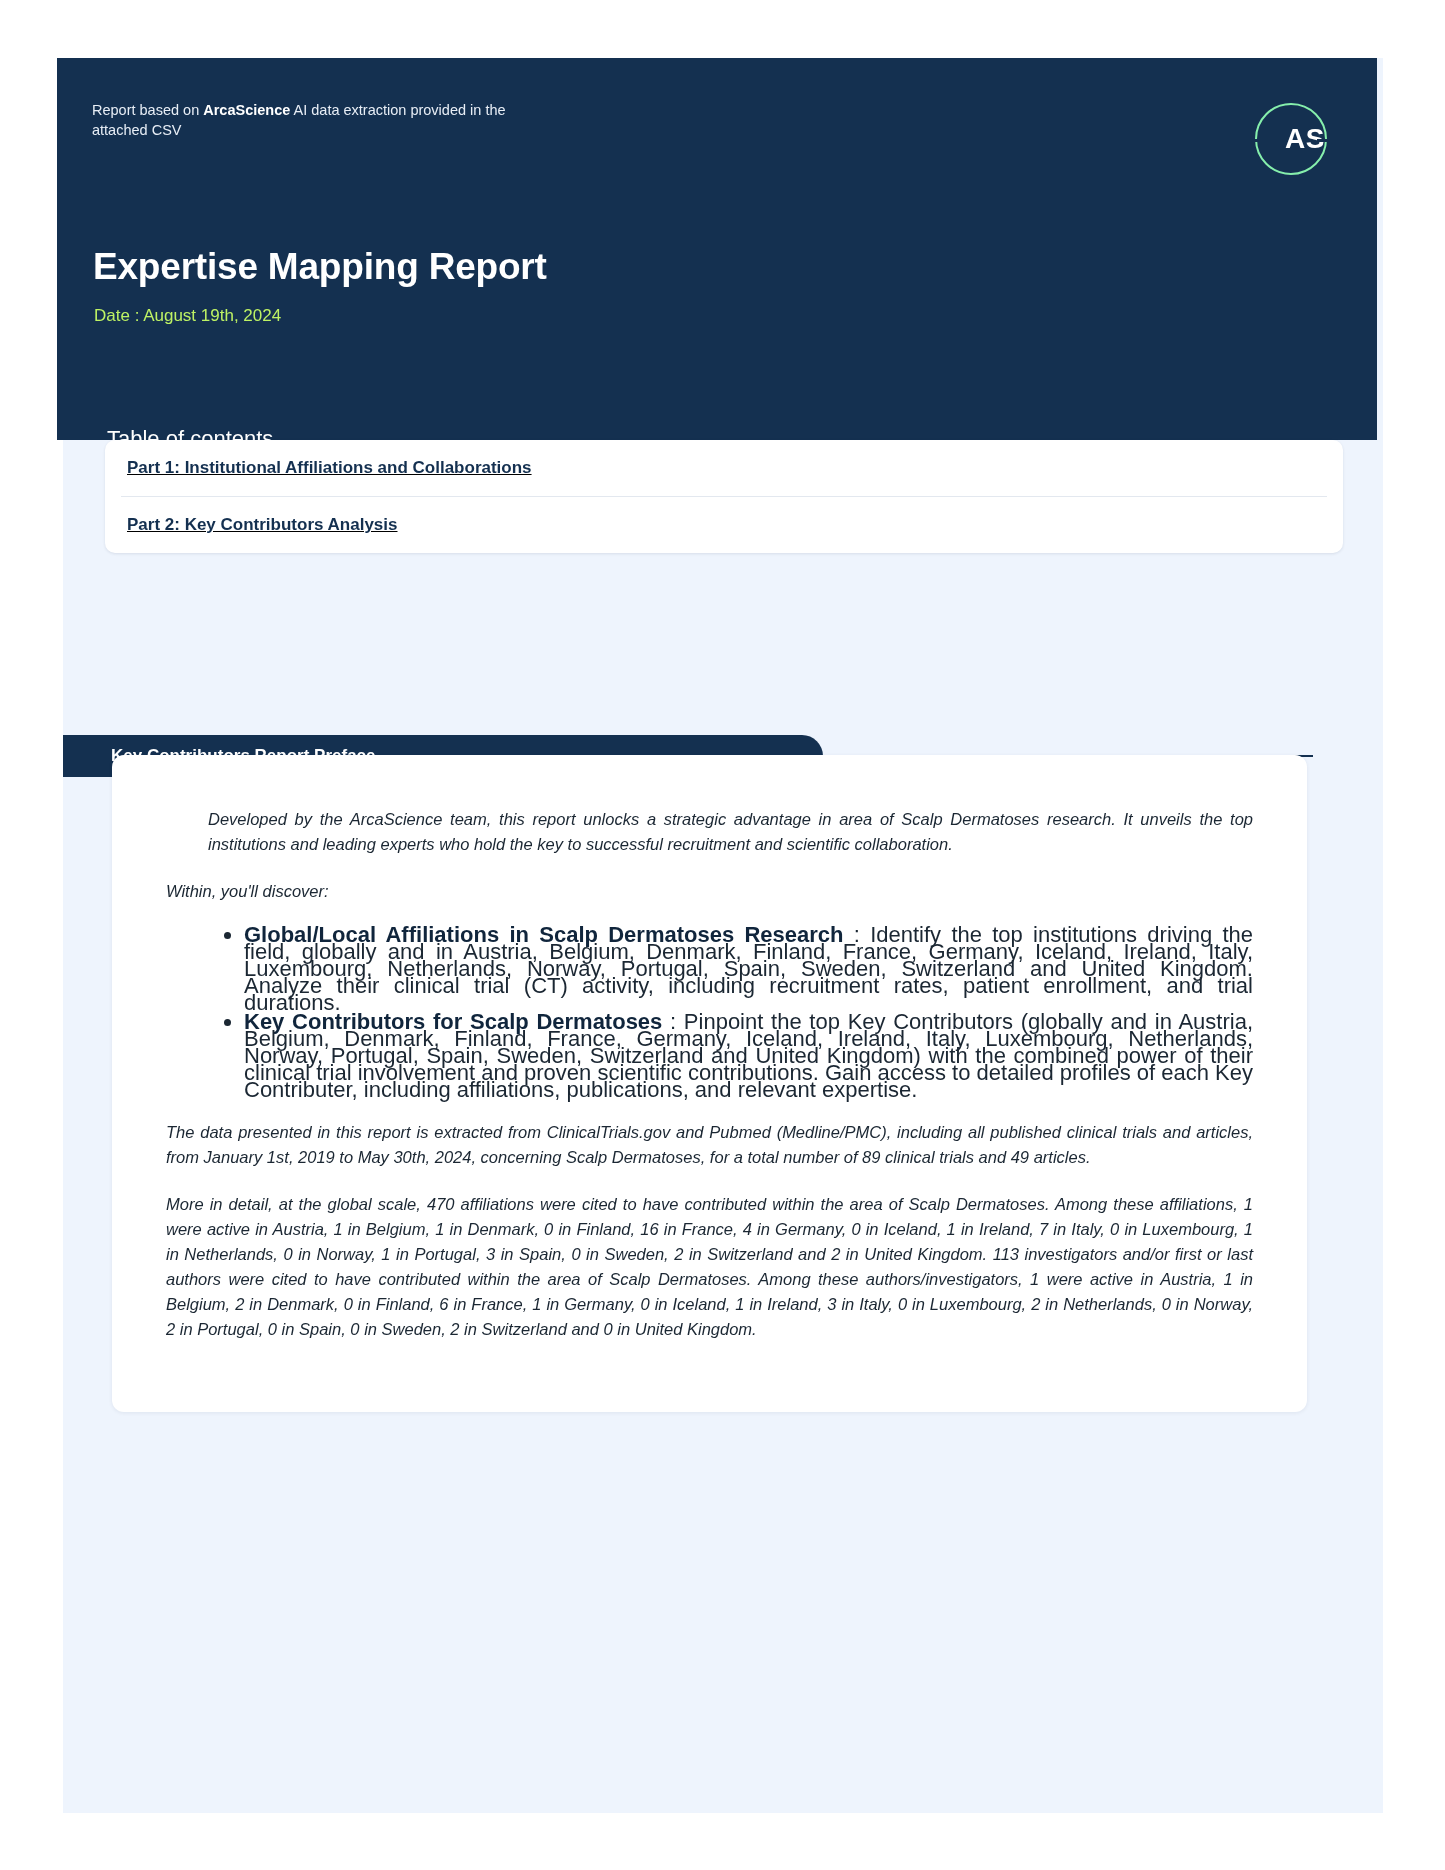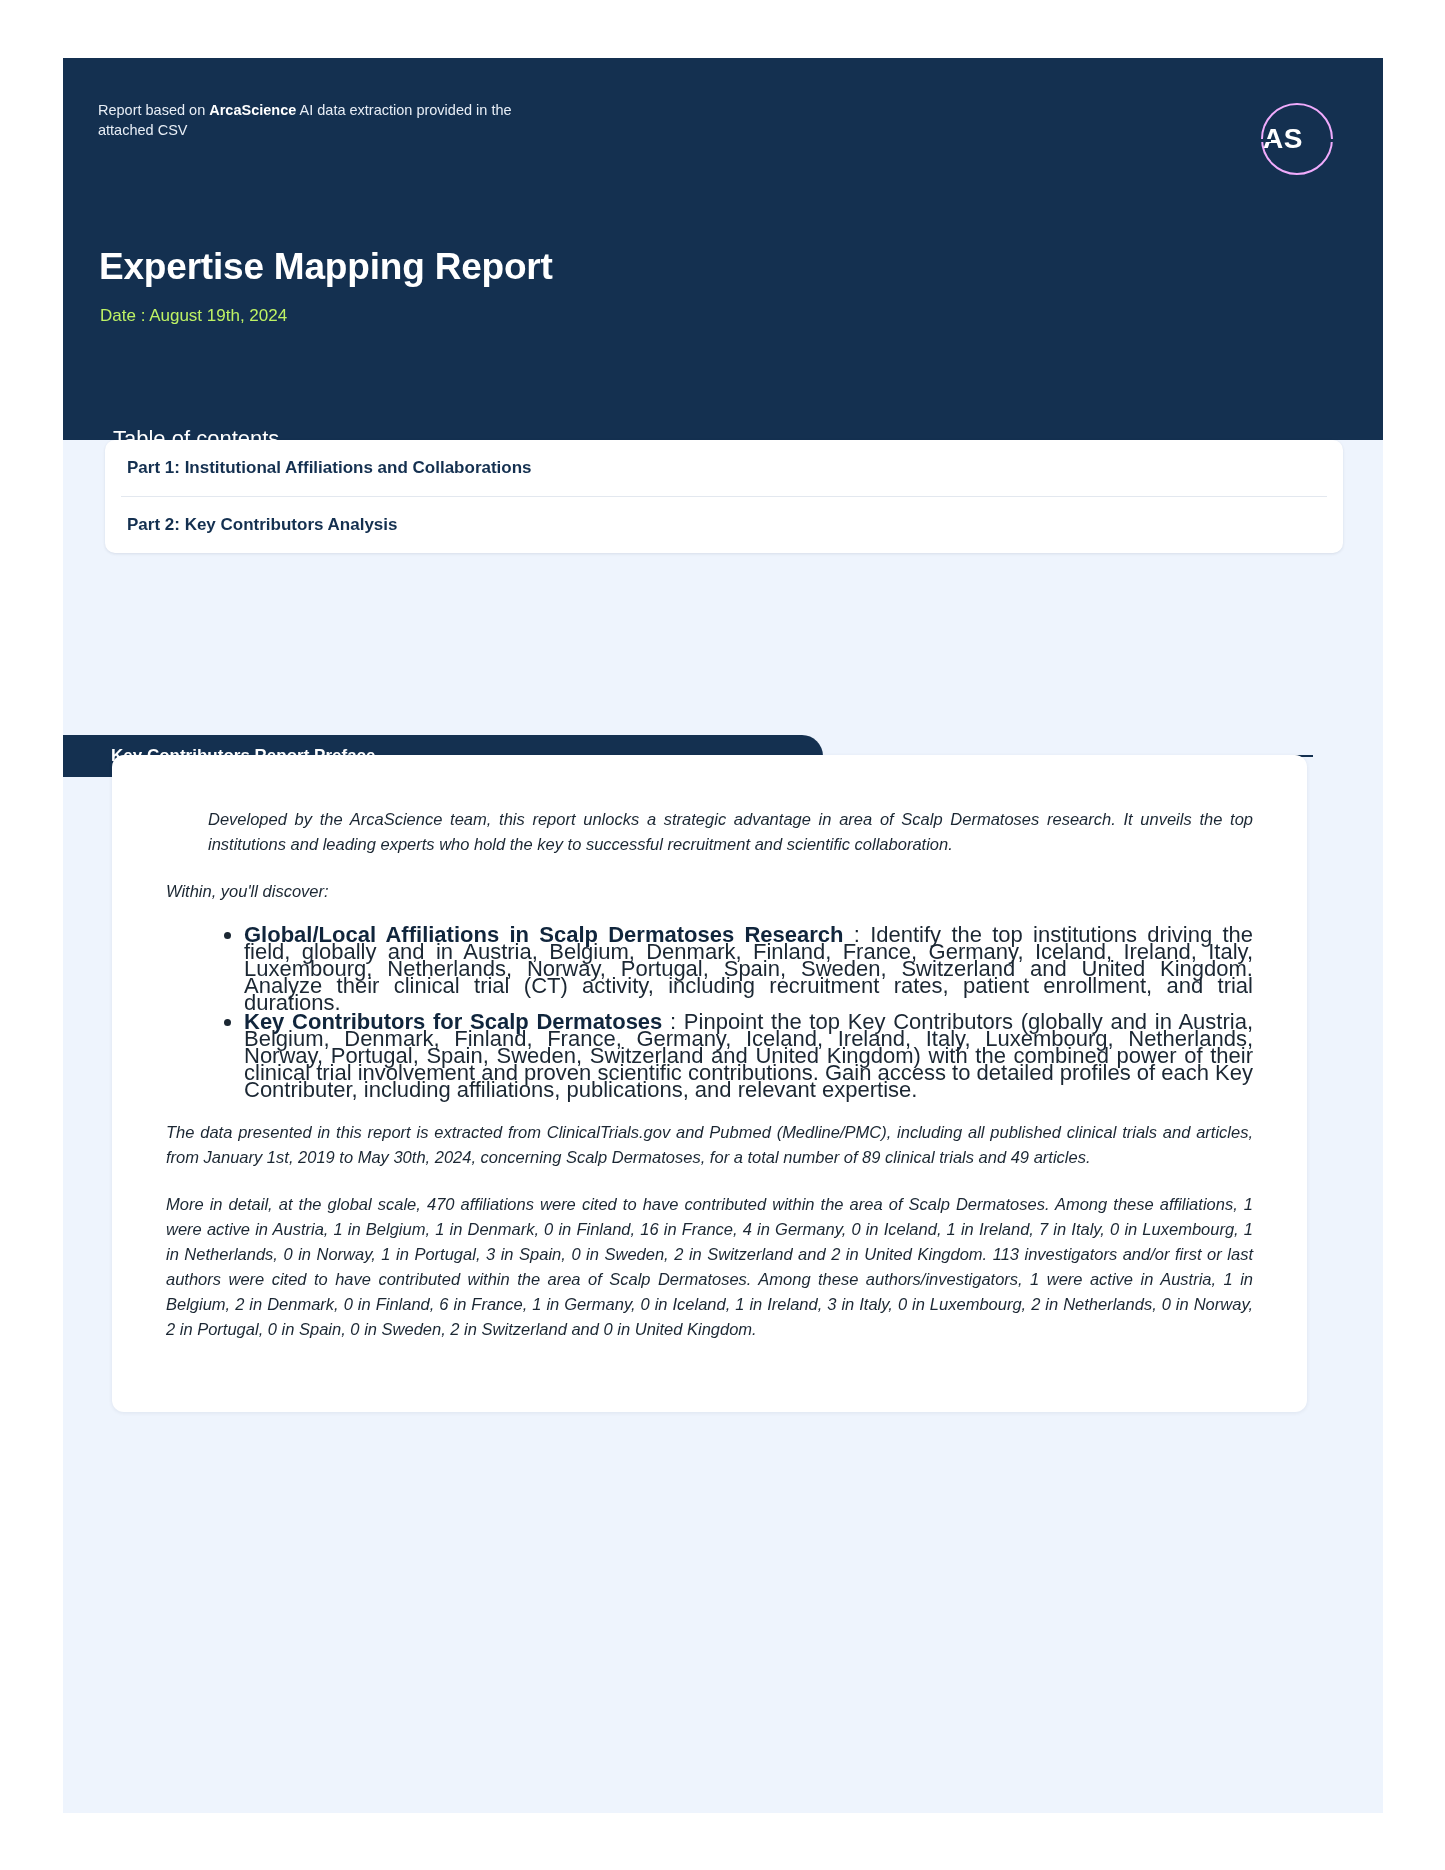--- a/index.html
+++ b/index.html
@@ -19,21 +19,21 @@
     left: 63px;
     top: 58px;
     width: 1320px;
     height: 1755px;
     background: #eef4fd;
   }
 
   
   .header {
     position: absolute;
-    left: 63px;
+    left: 57px;
     top: 58px;
     width: 1320px;
     height: 382px;
     background: #143050;
     color: #ffffff;
   }
 
   .header-note {
     position: absolute;
     left: 35px;
@@ -44,29 +44,29 @@
     color: #e8eef6;
   }
   .header-note b { font-weight: bold; color: #ffffff; }
 
   .logo {
     position: absolute;
     right: 50px;
     top: 45px;
     width: 72px;
     height: 72px;
-    border: 2px solid #f0abfc;
+    border: 2px solid #86efac;
     border-radius: 50%;
     color: #ffffff;
     font-size: 28px;
     font-weight: bold;
     letter-spacing: 0.5px;
     display: flex;
     align-items: center;
-    justify-content: flex-start;
+    justify-content: flex-end;
   }
   .logo::before,
   .logo::after {
     content: "";
     position: absolute;
     width: 10px;
     height: 3px;
     background: #143050;
   }
   .logo::before { left: -2px; top: 34px; }
@@ -105,21 +105,21 @@
     width: 1238px;
   }
   .toc-card {
     background: #ffffff;
     border-radius: 10px;
     box-shadow: 0 1px 3px rgba(10,30,60,0.10);
     padding: 0 0 0 0;
     margin-bottom: 6px;
     overflow: hidden;
   }
-  .toc-card.first { border-radius: 10px 10px 10px 10px; }
+  .toc-card.first { border-radius: 10px 10px 10px 10px; text-decoration: underline; }
   .toc-row {
     padding: 18px 22px 18px 22px;
     font-size: 17px;
     font-weight: bold;
     color: #143050;
   }
   .toc-sep {
     height: 1px;
     background: #e3e8ef;
     margin: 0 16px;

